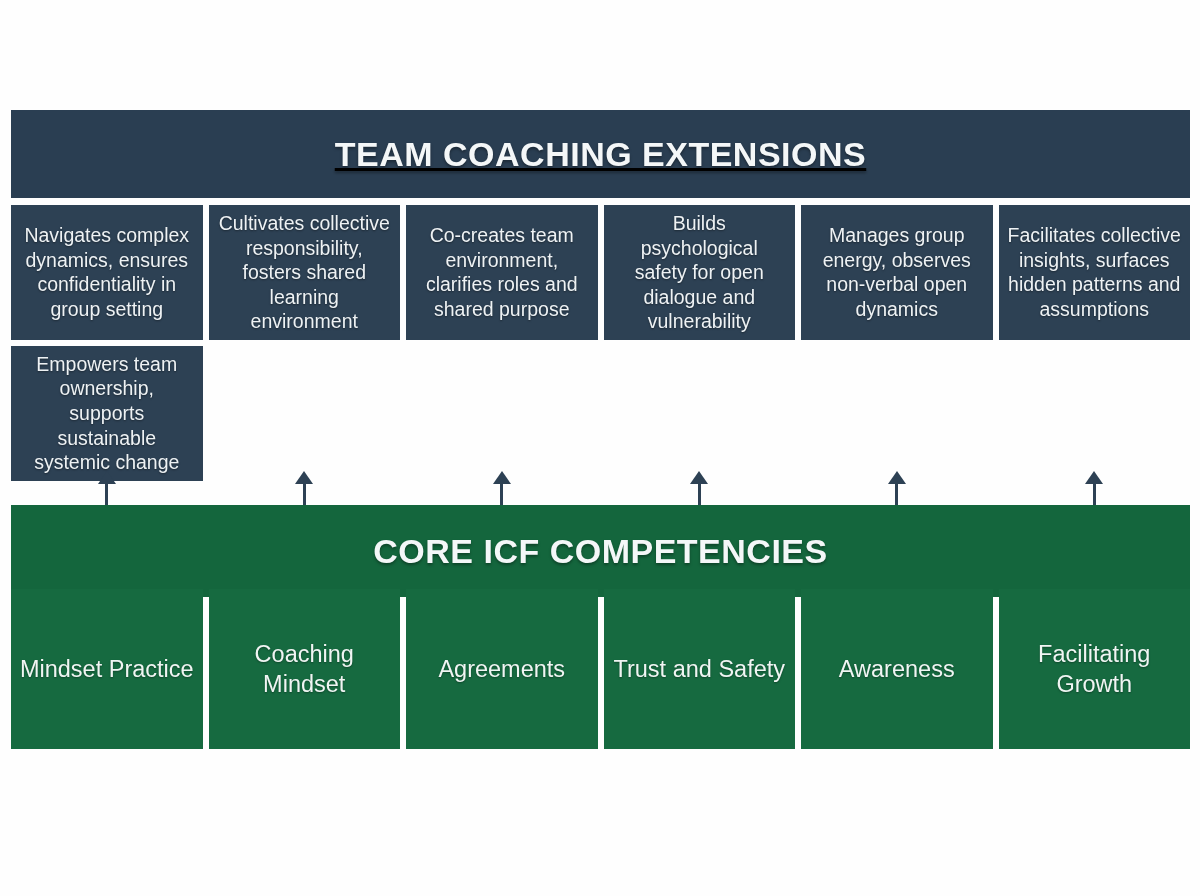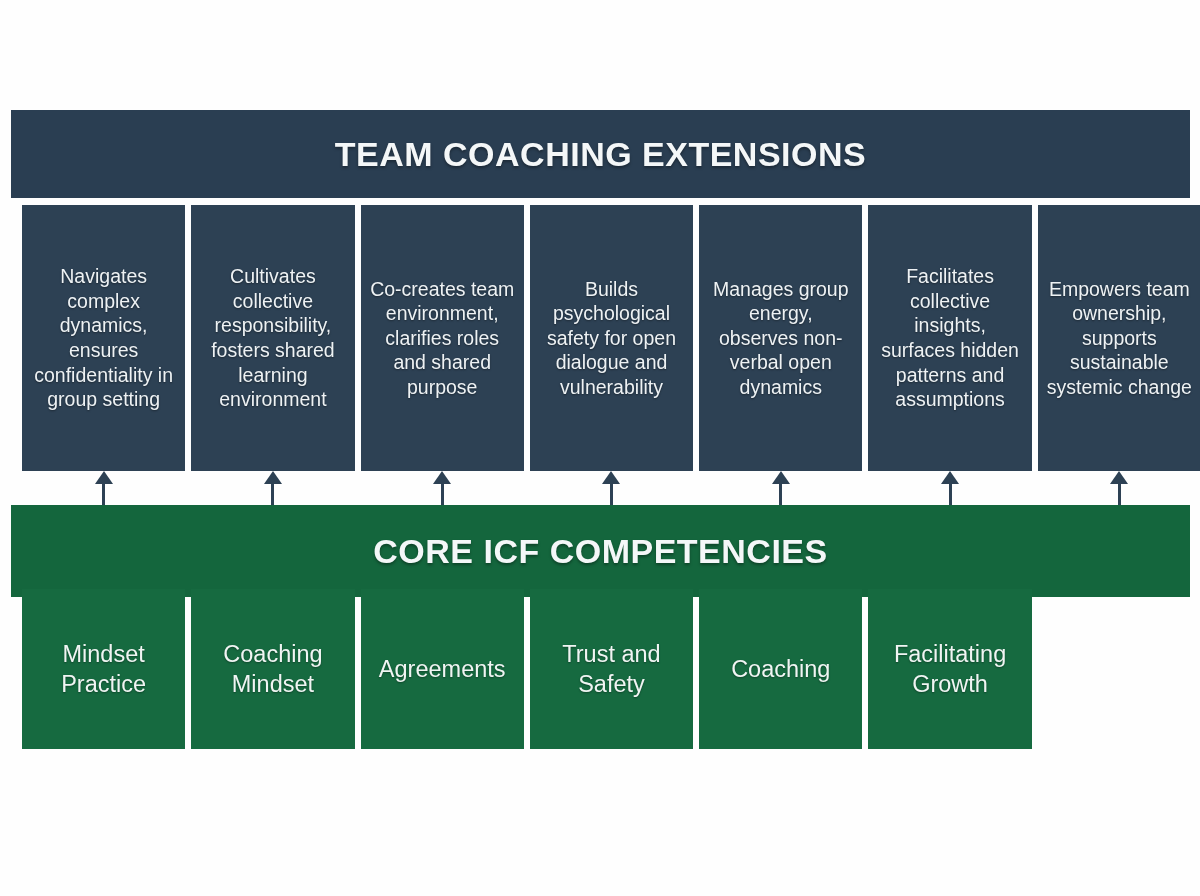--- a/index.html
+++ b/index.html
@@ -28,32 +28,33 @@
     font-weight: bold;
     font-size: 34px;
     letter-spacing: 0.5px;
     text-shadow: 0 2px 3px rgba(0,0,0,0.35);
     white-space: nowrap;
   }
   #extensions-bar {
     top: 110px;
     height: 88px;
     background: #2a3e52;
+    text-decoration: underline;
   }
   #core-bar {
     top: 505px;
     height: 92px;
     background: #14663d;
   }
   .row7 {
     position: absolute;
-    left: 22px;
+    left: 11px;
     width: 1179px;
     display: grid;
-    grid-template-columns: repeat(7, 1fr);
+    grid-template-columns: repeat(6, 1fr);
     gap: 6px;
   }
   #extensions-row {
     top: 205px;
     height: 266px;
   }
   .ext-box {
     background: #2d4154;
     color: #eef2f4;
     display: flex;
@@ -195,17 +196,17 @@
     <div class="connector-cell">
         <div class="connector-tick"></div>
       </div>
   </div>
 
   <div class="row7" id="competencies-row">
     <div class="comp-box">Mindset Practice</div>
     <div class="comp-box">Coaching Mindset</div>
     <div class="comp-box">Agreements</div>
     <div class="comp-box">Trust and Safety</div>
-    <div class="comp-box">Coaching</div>
+    <div class="comp-box">Awareness</div>
     <div class="comp-box">Facilitating Growth</div>
   </div>
 
 </div>
 
 </body></html>

